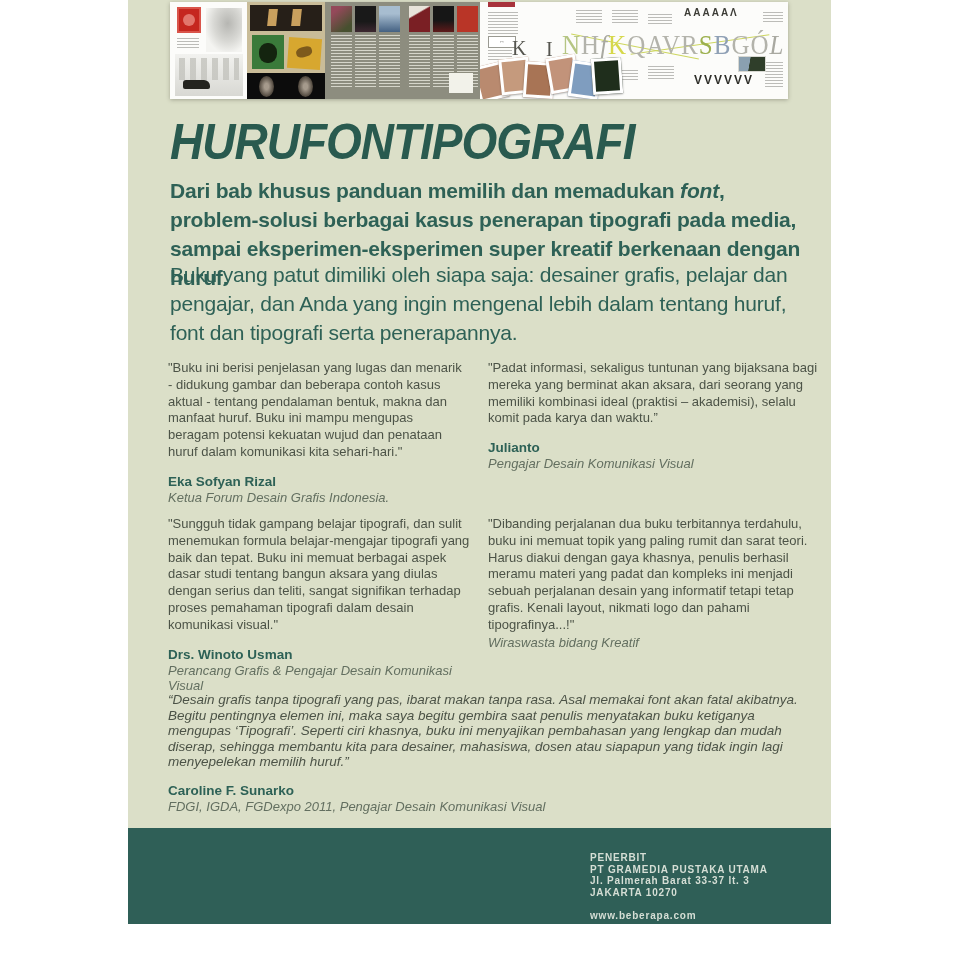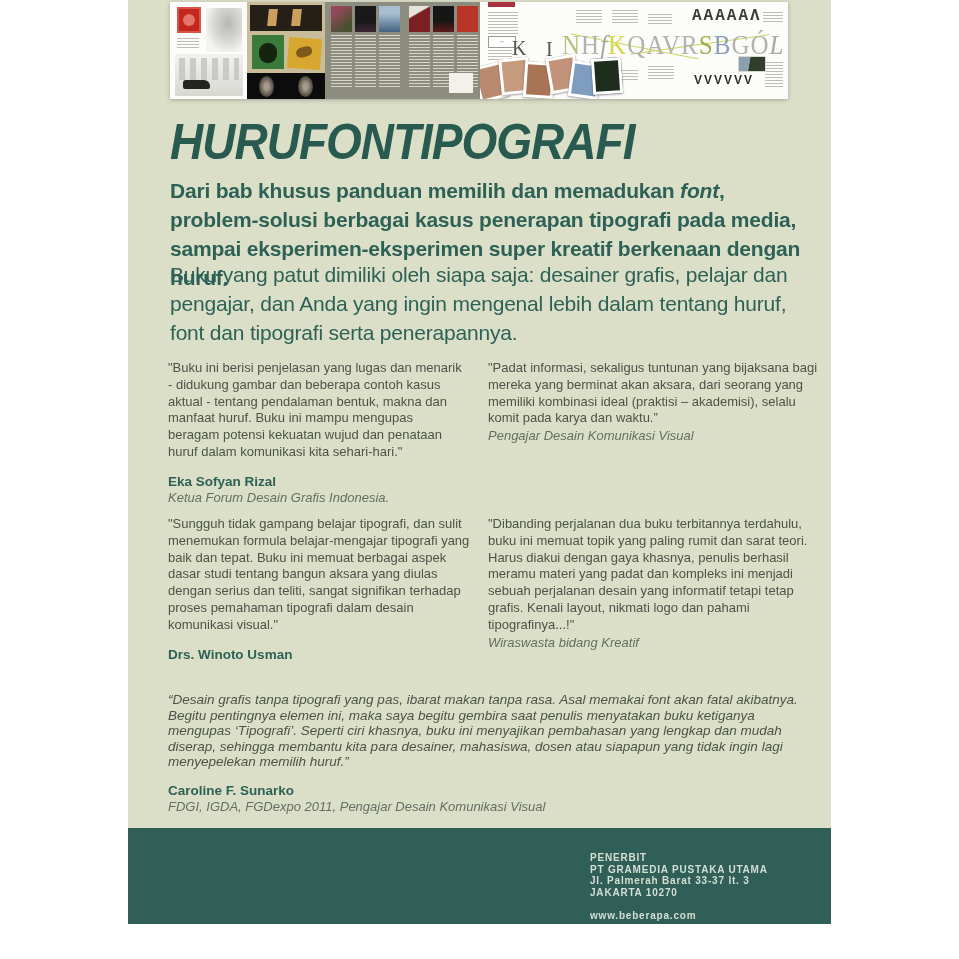--- a/index.html
+++ b/index.html
@@ -67,22 +67,22 @@
   
   .d-redbar{position:absolute;left:8px;top:0;width:27px;height:5px;background:#a8333c;}
   .d-box{position:absolute;left:8px;top:34px;width:26px;height:10px;background:#fff;
          border:1px solid #9a9a92;font-size:6px;line-height:9px;color:#55554e;text-align:center;}
   .d-letter{position:absolute;font-family:"Liberation Serif",serif;color:#55554f;font-size:20px;line-height:1;}
   .d-main{position:absolute;left:82px;top:30px;font-family:"Liberation Serif",serif;font-size:25px;
           line-height:1;letter-spacing:1px;color:#b3b3ab;transform:scaleY(1.06);transform-origin:left top;
           white-space:nowrap;}
   .d-main .g{color:#b5c583;} .d-main .y{color:#d6d84b;} .d-main .o{color:#9cb04e;}
   .d-main .b{color:#8fa0b5;} .d-main .i{font-style:italic;color:#a9a9a1;}
-  .d-top-a{position:absolute;left:212px;top:5px;font-size:16px;font-weight:bold;letter-spacing:2px;
-          color:#3c3c36;font-family:Liberation Mono, monospace;}
+  .d-top-a{position:absolute;left:204px;top:5px;font-size:10px;font-weight:bold;letter-spacing:2px;
+          color:#3c3c36;}
   .d-bot-v{position:absolute;left:214px;top:71px;font-size:12px;font-weight:bold;letter-spacing:2px;
           color:#30302b;}
   .d-line{position:absolute;height:1px;background:#cdd65e;}
   .photo-card{position:absolute;width:24px;height:30px;background:#c59a7d;border:3px solid #fff;
           box-shadow:0 1px 2px rgba(0,0,0,.35);}
   .d-photo{position:absolute;left:258px;top:54px;width:26px;height:14px;border:1px solid #d8d8d2;
           background:linear-gradient(100deg,#8aa0b0 40%,#2f3e2a 42%);}
 
   
   .title{position:absolute;left:42px;top:116px;margin:0;font-size:46px;line-height:1;
@@ -215,28 +215,30 @@
       <blockquote>"Buku ini berisi penjelasan yang lugas dan menarik - didukung gambar dan beberapa contoh kasus aktual - tentang pendalaman bentuk, makna dan manfaat huruf. Buku ini mampu mengupas beragam potensi kekuatan wujud dan penataan huruf dalam komunikasi kita sehari-hari."</blockquote>
       <figcaption>
         <div class="q-name">Eka Sofyan Rizal</div>
         <div class="q-role">Ketua Forum Desain Grafis Indonesia.</div>
       </figcaption>
     </figure>
 
     <figure class="quote q2">
       <blockquote>"Padat informasi, sekaligus tuntunan yang bijaksana bagi mereka yang berminat akan aksara, dari seorang yang memiliki kombinasi ideal (praktisi – akademisi), selalu komit pada karya dan waktu.”</blockquote>
       <figcaption>
+        <div class="q-name">Julianto</div>
         <div class="q-role">Pengajar Desain Komunikasi Visual</div>
       </figcaption>
     </figure>
 
     <figure class="quote q3">
       <blockquote>"Sungguh tidak gampang belajar tipografi, dan sulit menemukan formula belajar-mengajar tipografi yang baik dan tepat. Buku ini memuat berbagai aspek dasar studi tentang bangun aksara yang diulas dengan serius dan teliti, sangat signifikan terhadap proses pemahaman tipografi dalam desain komunikasi visual."</blockquote>
       <figcaption>
         <div class="q-name">Drs. Winoto Usman</div>
+        <div class="q-role">Perancang Grafis &amp; Pengajar Desain Komunikasi Visual</div>
       </figcaption>
     </figure>
 
     <figure class="quote q4">
       <blockquote>"Dibanding perjalanan dua buku terbitannya terdahulu, buku ini memuat topik yang paling rumit dan sarat teori. Harus diakui dengan gaya khasnya, penulis berhasil meramu materi yang padat dan kompleks ini menjadi sebuah perjalanan desain yang informatif tetapi tetap grafis. Kenali layout, nikmati logo dan pahami tipografinya...!"</blockquote>
       <figcaption>
         <div class="q-role">Wiraswasta bidang Kreatif</div>
       </figcaption>
     </figure>
 

